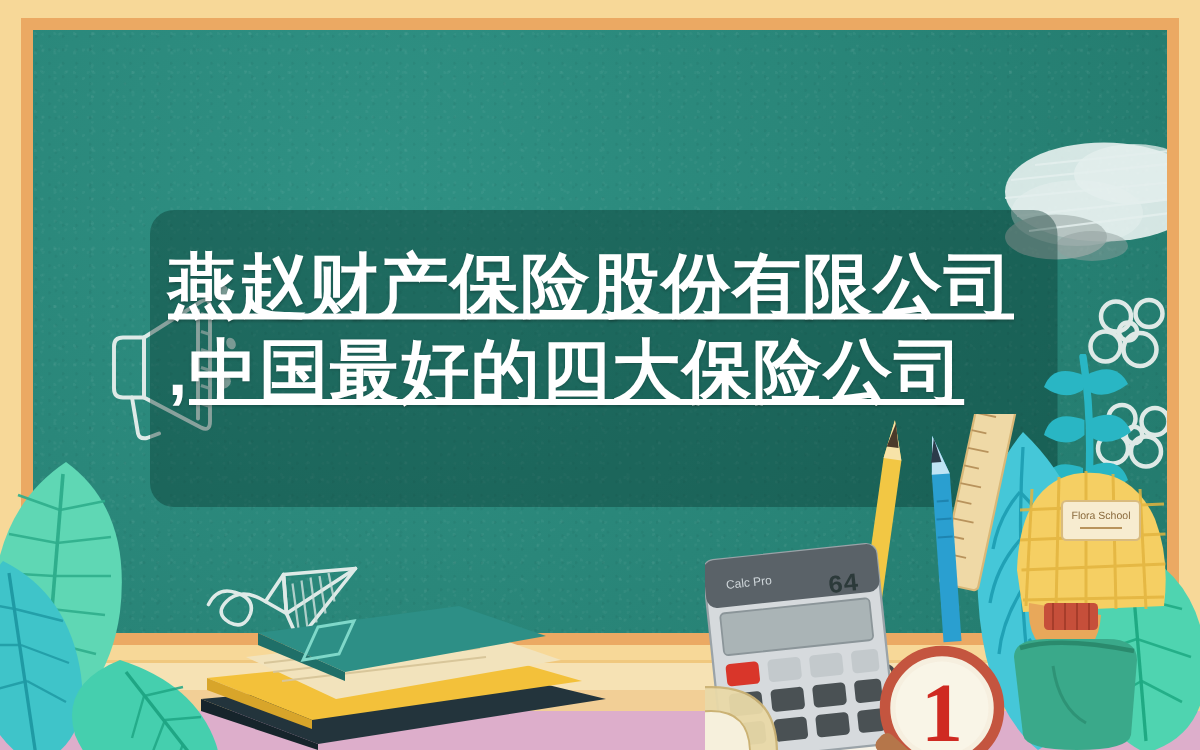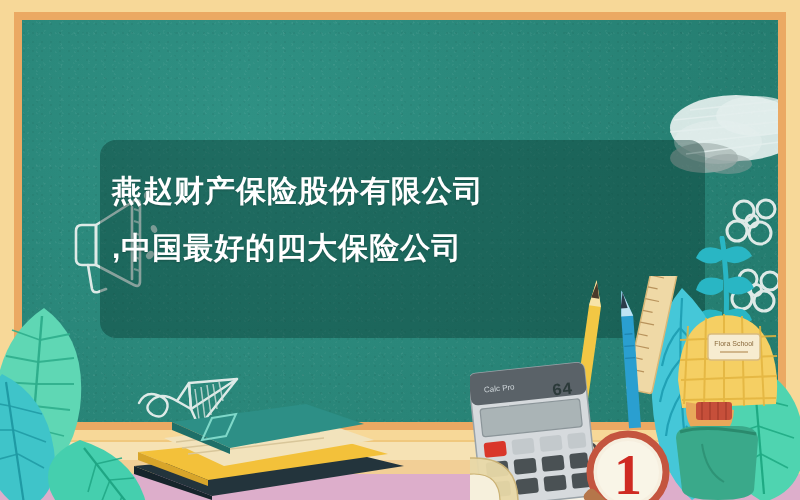--- a/index.html
+++ b/index.html
@@ -45,23 +45,24 @@
   
   .text-panel{
     position:absolute;left:100px;top:140px;width:605px;height:198px;
     background:rgba(8,52,46,.40);
     border-radius:16px;
     z-index:6;
   }
   .headline{
     position:absolute;left:112px;top:162px;width:590px;
     z-index:7;color:#ffffff;font-weight:bold;
-    font-size:30px;line-height:57px;letter-spacing:1px;
+    font-size:46px;line-height:57px;letter-spacing:1px;
     text-shadow:0 1px 2px rgba(0,0,0,.22);
     white-space:pre-line;
+    text-decoration:underline;
   }
 
   
   .chalk{position:absolute;z-index:4;opacity:.92;}
   .doodle-megaphone{left:40px;top:165px;}
   .doodle-plane{left:115px;top:355px;}
   .doodle-flower-a{left:700px;top:175px;}
   .doodle-flower-b{left:706px;top:245px;}
   .smudge{
     position:absolute;left:638px;top:60px;width:150px;height:108px;z-index:3;

